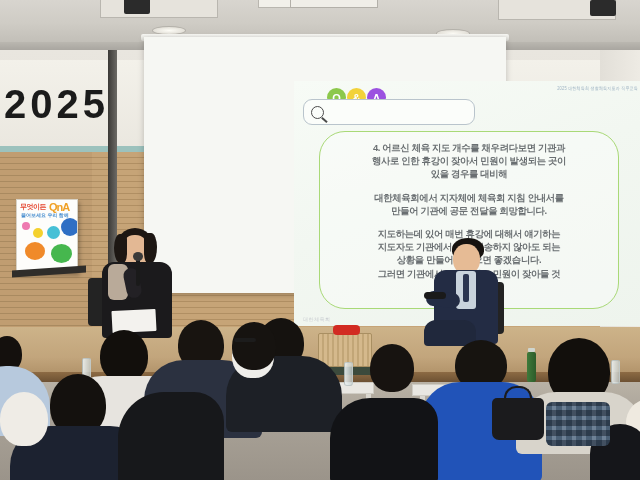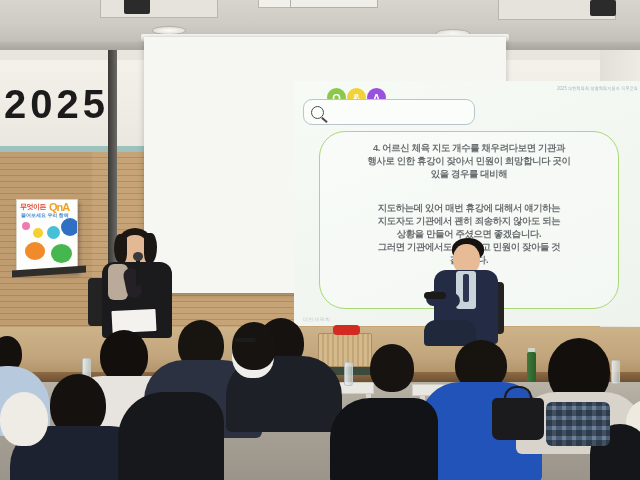--- a/index.html
+++ b/index.html
@@ -338,23 +338,25 @@
         <div class="qa-c qa-amp">&amp;</div>
         <div class="qa-c qa-a">A</div>
       </div>
 
       <div class="bubble">
         <div class="mag"></div>
       </div>
 
       <div class="qbox">
         <div class="qline">4. 어르신 체육 지도 개수를 채우려다보면 기관과</div>
-        <div class="qline">행사로 인한 휴강이 잦아서 민원이 희망합니다 곳이</div>
+        <div class="qline">행사로 인한 휴강이 잦아서 민원이 발생되는 곳이</div>
         <div class="qline">있을 경우를 대비해</div>
         <div class="qgap"></div>
+        <div class="qline">대한체육회에서 지자체에 체육회 지침 안내서를</div>
+        <div class="qline">만들어 기관에 공문 전달을 희망합니다.</div>
         <div class="qgap"></div>
         <div class="qline">지도하는데 있어 매번 휴강에 대해서 얘기하는</div>
         <div class="qline">지도자도 기관에서 괜히 죄송하지 않아도 되는</div>
         <div class="qline">상황을 만들어 주셨으면 좋겠습니다.</div>
         <div class="qline">그러면 기관에서도 이해하고 민원이 잦아들 것</div>
         <div class="qline">같습니다.</div>
       </div>
 
       <div class="slide-logo">대한체육회</div>
     </div>

